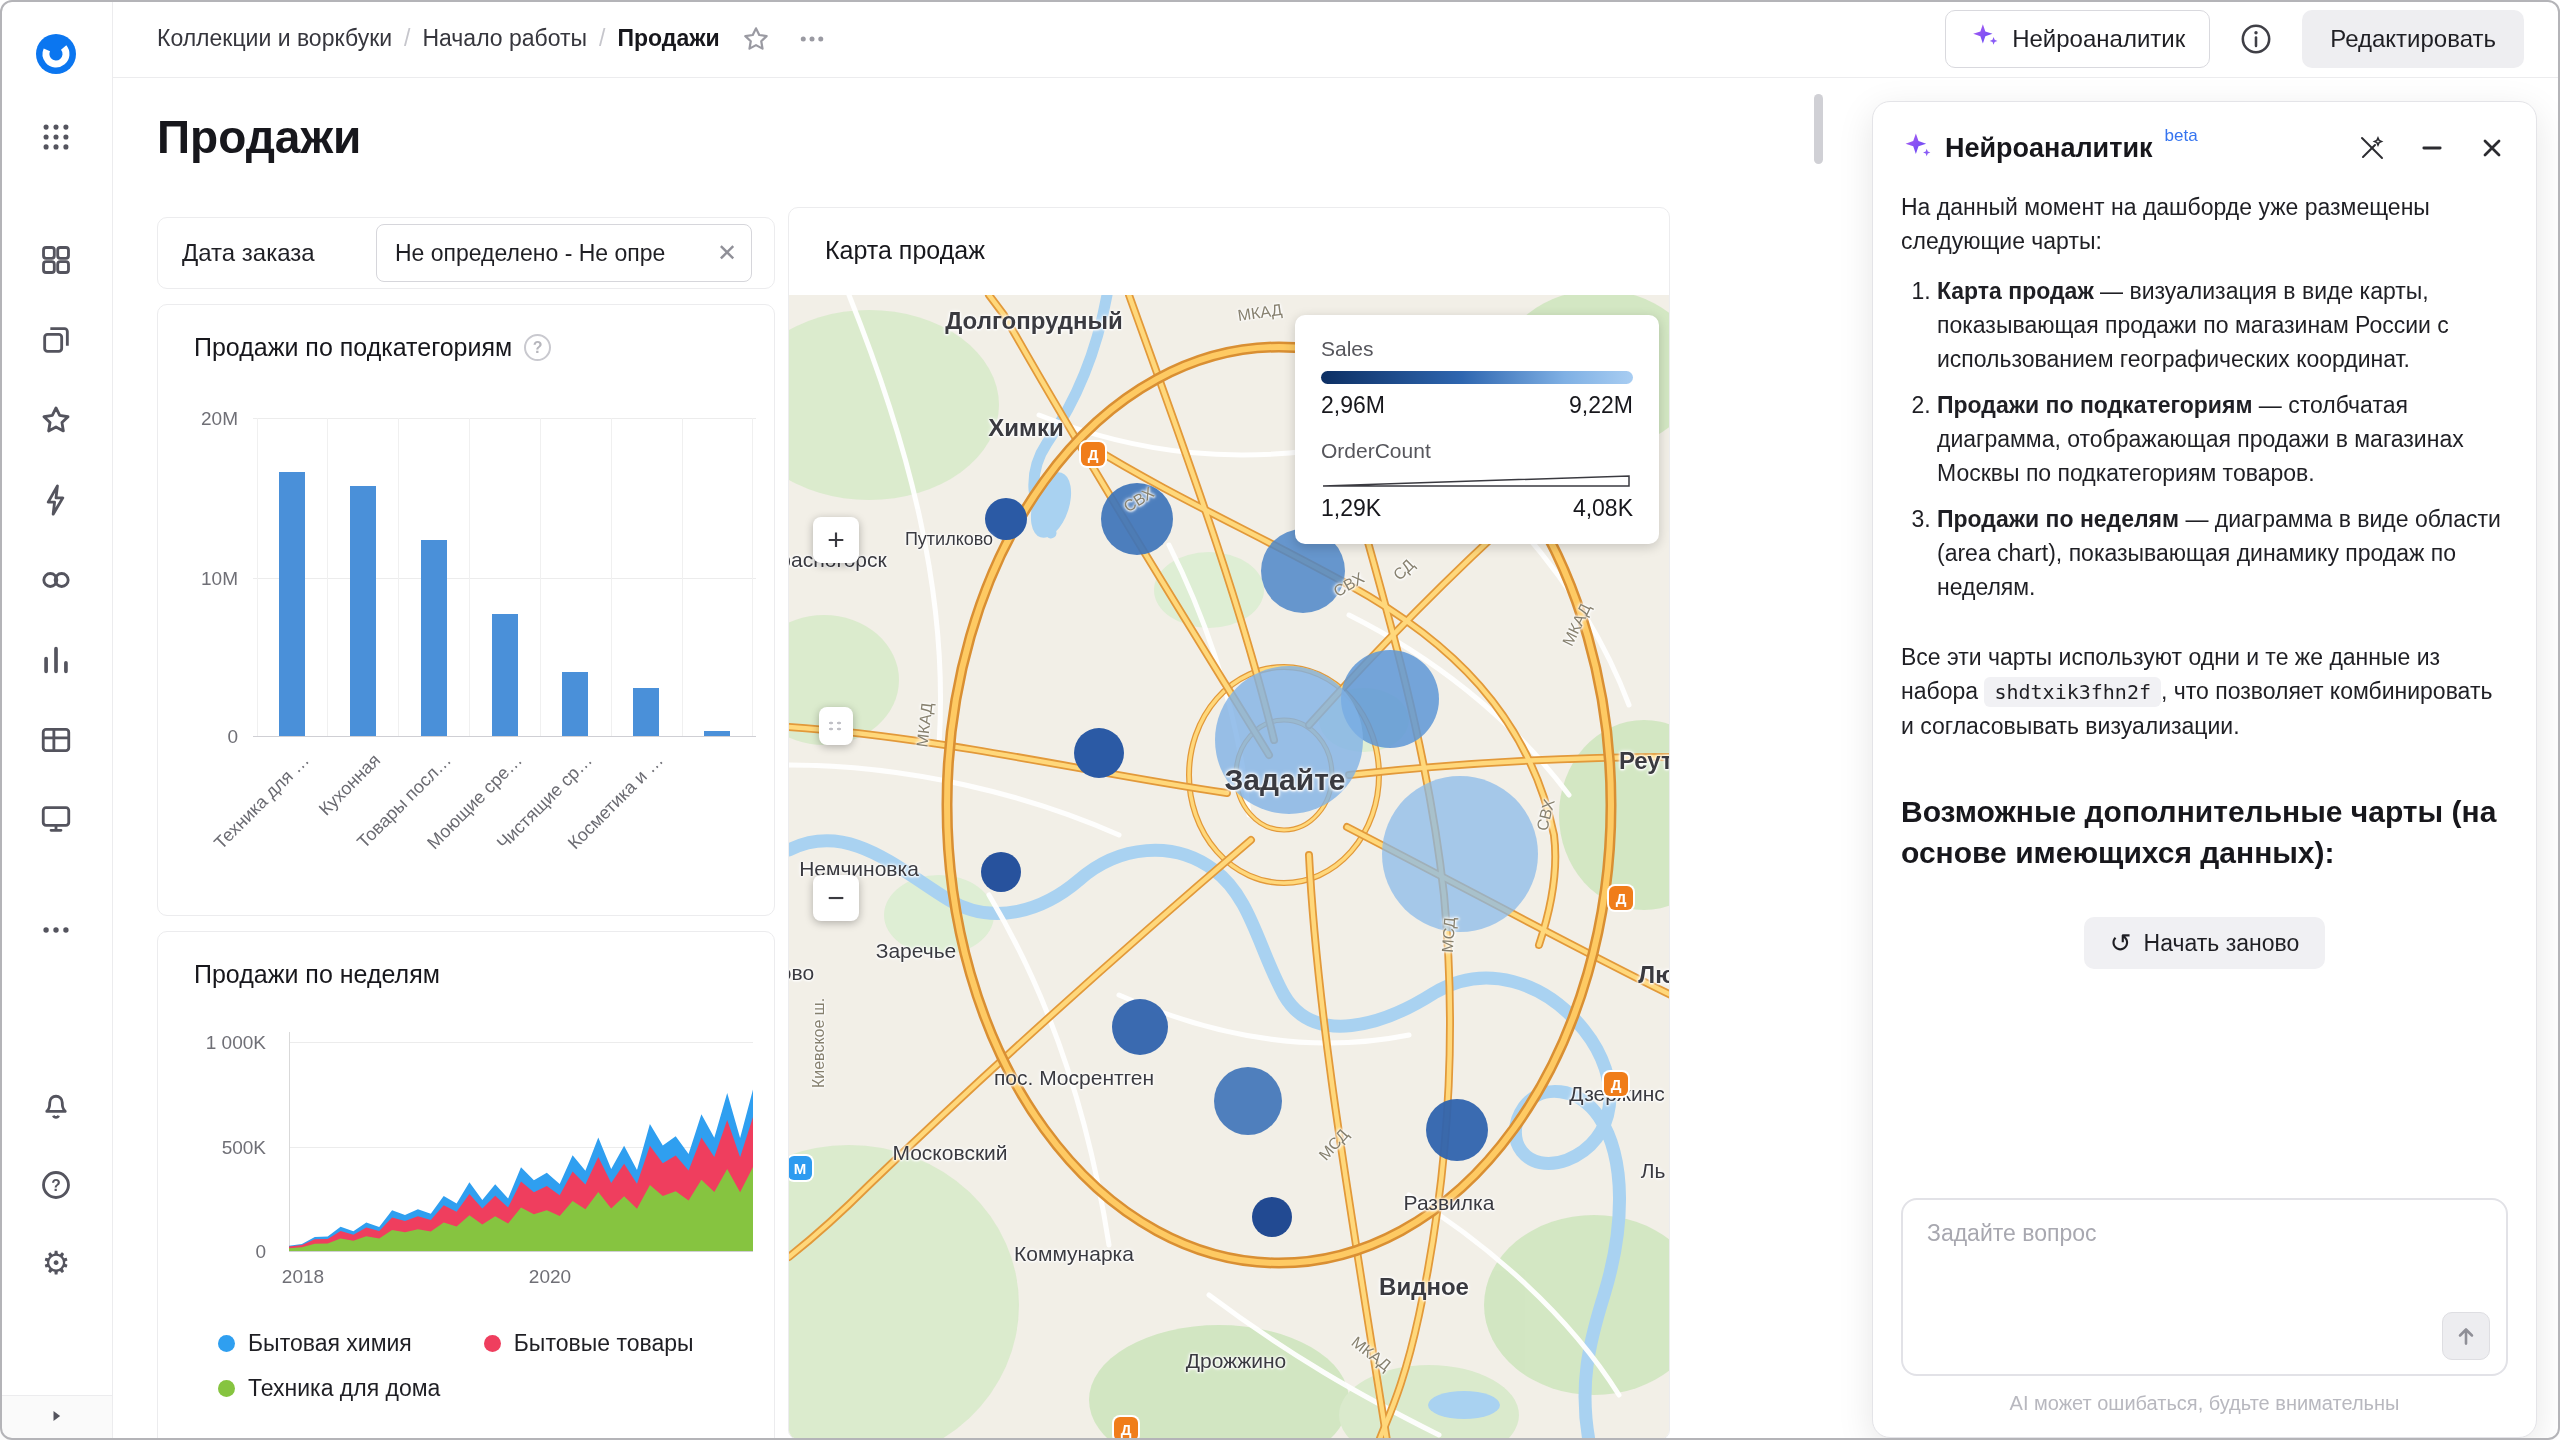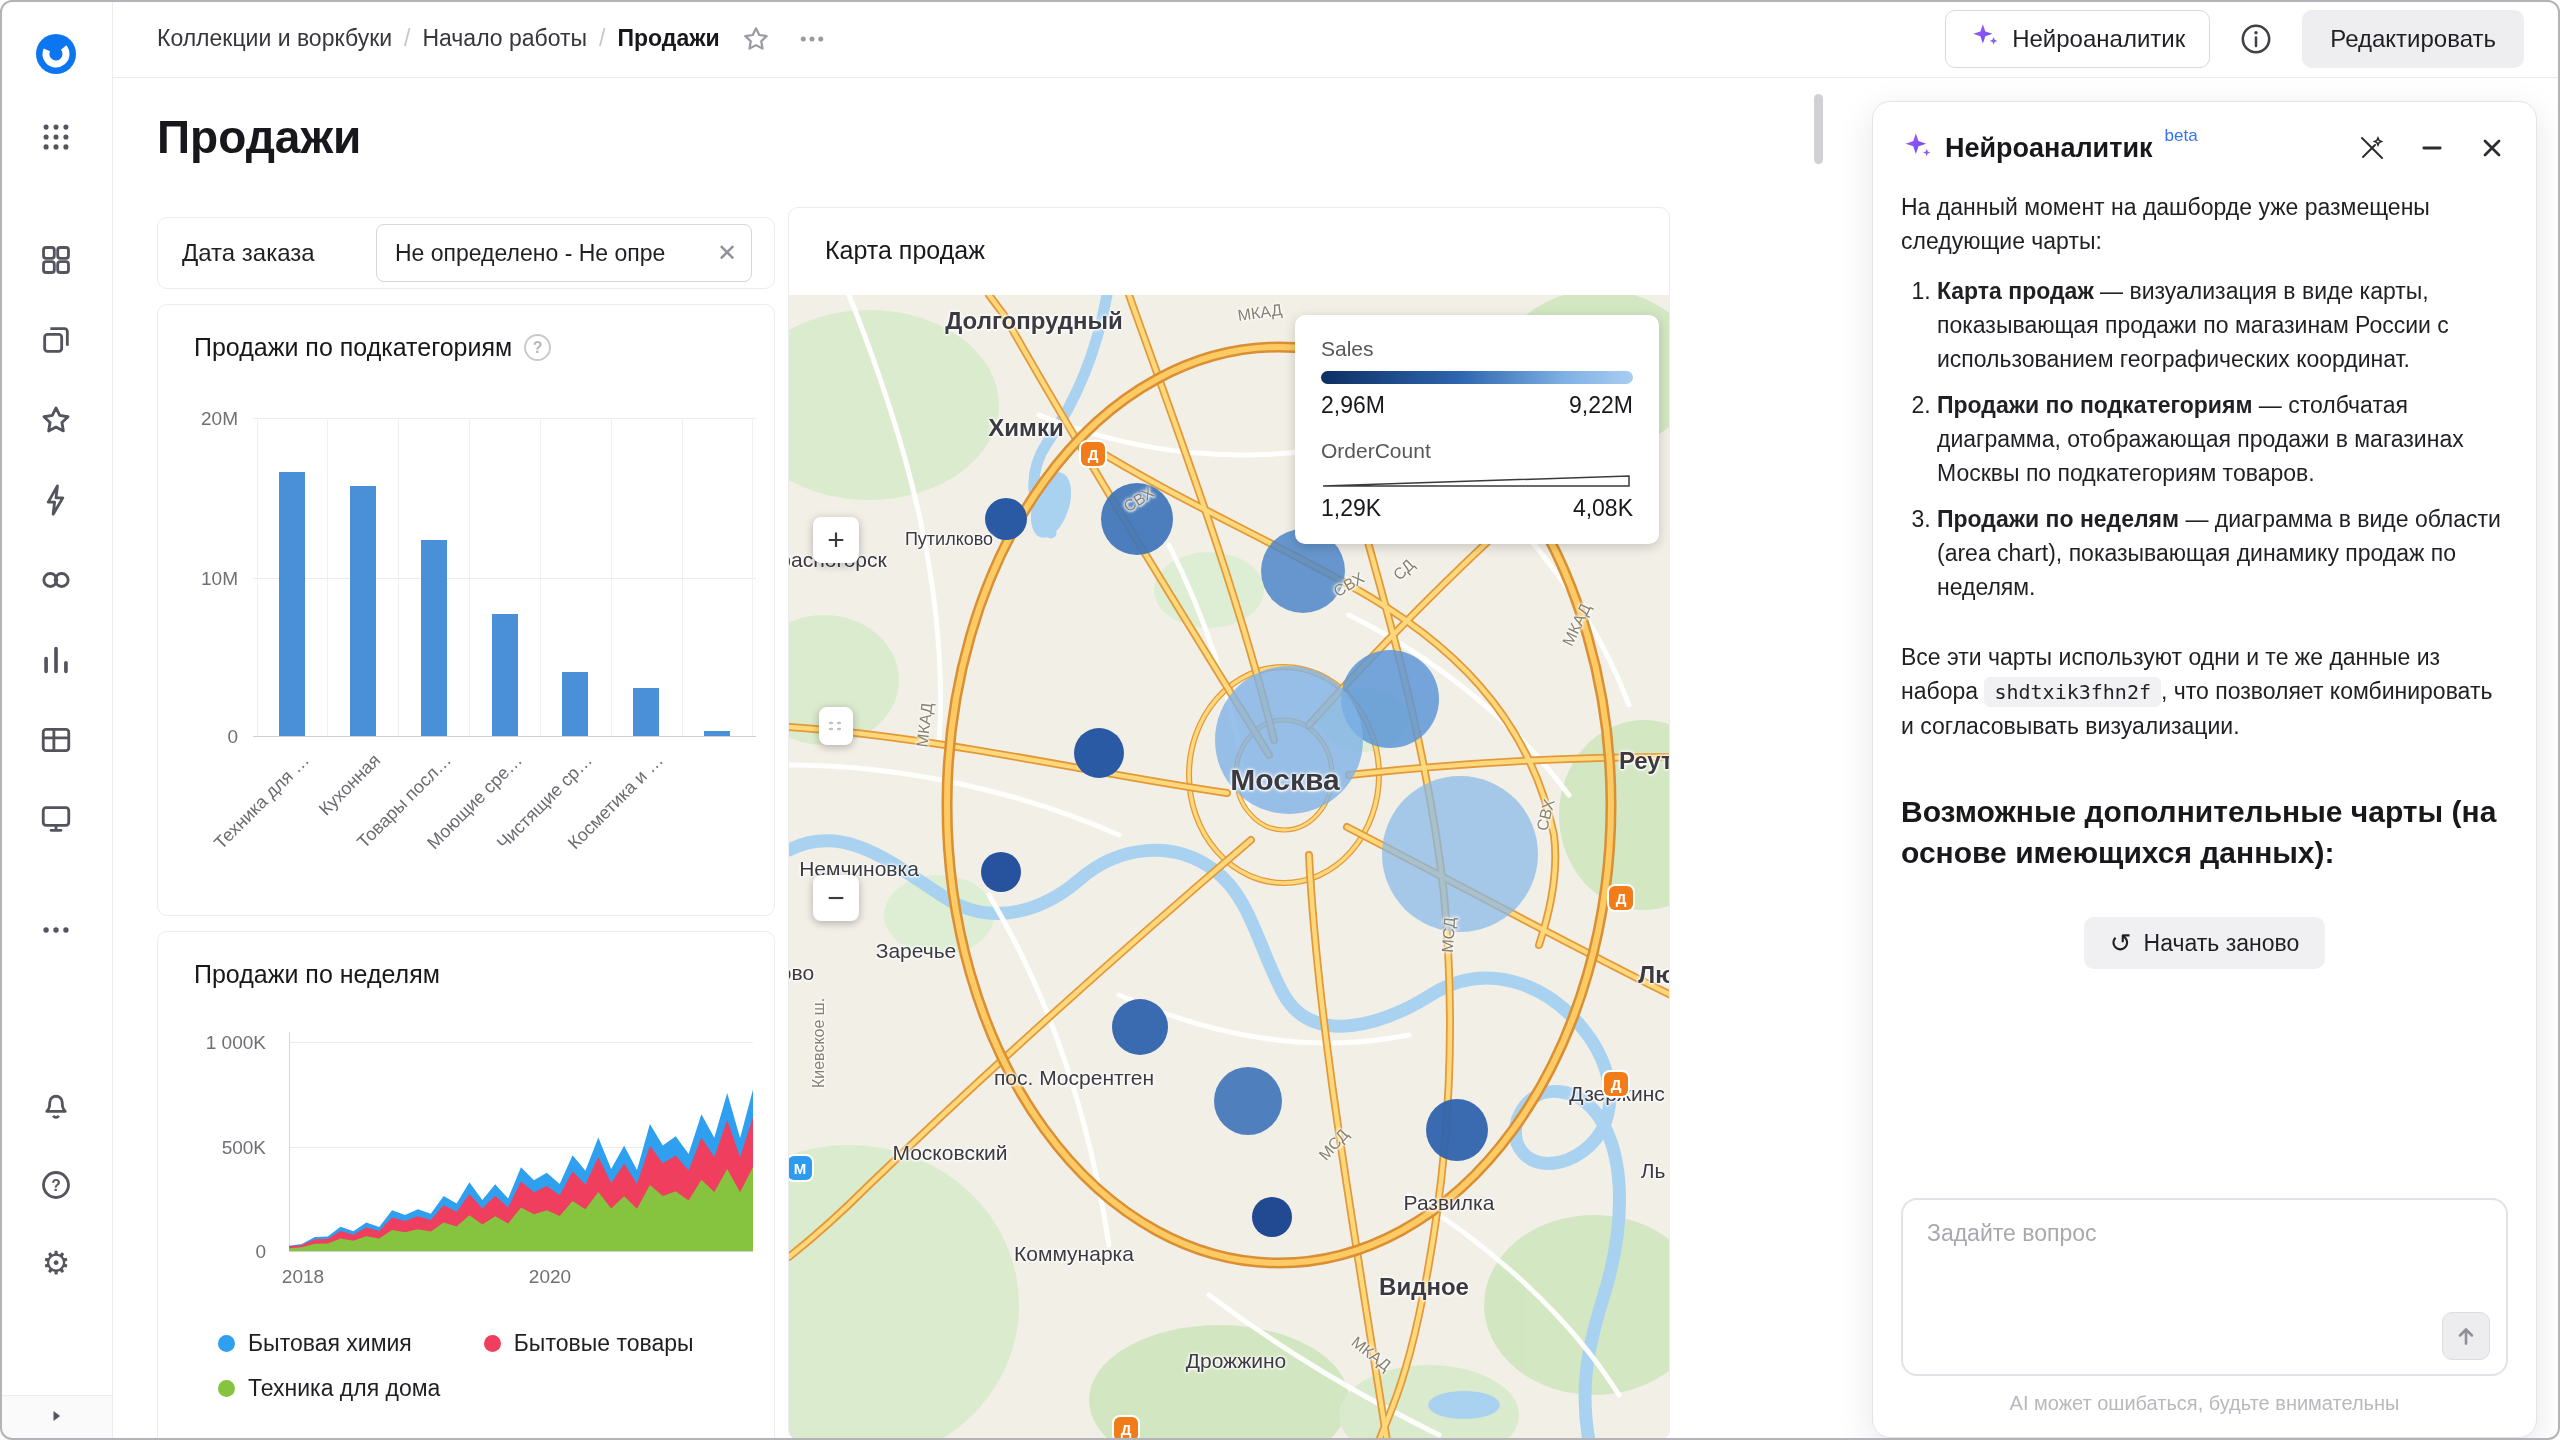--- a/index.html
+++ b/index.html
@@ -407,21 +407,21 @@
             <circle cx="459" cy="806" r="34" fill="#3d72b8" fill-opacity="0.9"></circle>
             <circle cx="668" cy="835" r="31" fill="#2f63ae" fill-opacity="0.95"></circle>
             <circle cx="483" cy="922" r="20" fill="#224a92" fill-opacity="1"></circle>
           </g>
       </svg>
       <div class="map-labels" id="map-labels">
           <div class="mlabel" style="left: 245px; top: 26px; font-size: 24px; font-weight: 700; color: rgb(58, 58, 64); transform: translate(-50%, -50%) rotate(0deg);">Долгопрудный</div>
           <div class="mlabel" style="left: 237px; top: 133px; font-size: 24px; font-weight: 700; color: rgb(58, 58, 64); transform: translate(-50%, -50%) rotate(0deg);">Химки</div>
           <div class="mlabel" style="left: 160px; top: 196px; font-size: 18px; font-weight: 400; color: rgb(58, 58, 64); transform: translate(-50%, -50%) rotate(0deg); margin-top: 48px;">Путилково</div>
           <div class="mlabel" style="left: 44px; top: 265px; font-size: 21px; font-weight: 400; color: rgb(58, 58, 64); transform: translate(-50%, -50%) rotate(0deg);">расногорск</div>
-          <div class="mlabel" style="left: 496px; top: 485px; font-size: 30px; font-weight: 700; color: rgb(58, 58, 64); transform: translate(-50%, -50%) rotate(0deg);">Москва</div>
+          <div class="mlabel" style="left: 496px; top: 485px; font-size: 30px; font-weight: 700; color: rgb(58, 58, 64); transform: translate(-50%, -50%) rotate(0deg);">Задайте</div>
           <div class="mlabel" style="left: 70px; top: 574px; font-size: 21px; font-weight: 400; color: rgb(58, 58, 64); transform: translate(-50%, -50%) rotate(0deg);">Немчиновка</div>
           <div class="mlabel" style="left: 127px; top: 656px; font-size: 21px; font-weight: 400; color: rgb(58, 58, 64); transform: translate(-50%, -50%) rotate(0deg);">Заречье</div>
           <div class="mlabel" style="left: 8px; top: 678px; font-size: 21px; font-weight: 400; color: rgb(58, 58, 64); transform: translate(-50%, -50%) rotate(0deg);">ово</div>
           <div class="mlabel" style="left: 285px; top: 783px; font-size: 21px; font-weight: 400; color: rgb(58, 58, 64); transform: translate(-50%, -50%) rotate(0deg);">пос. Мосрентген</div>
           <div class="mlabel" style="left: 161px; top: 858px; font-size: 21px; font-weight: 400; color: rgb(58, 58, 64); transform: translate(-50%, -50%) rotate(0deg);">Московский</div>
           <div class="mlabel" style="left: 285px; top: 959px; font-size: 21px; font-weight: 400; color: rgb(58, 58, 64); transform: translate(-50%, -50%) rotate(0deg);">Коммунарка</div>
           <div class="mlabel" style="left: 447px; top: 1066px; font-size: 21px; font-weight: 400; color: rgb(58, 58, 64); transform: translate(-50%, -50%) rotate(0deg);">Дрожжино</div>
           <div class="mlabel" style="left: 635px; top: 992px; font-size: 24px; font-weight: 700; color: rgb(58, 58, 64); transform: translate(-50%, -50%) rotate(0deg);">Видное</div>
           <div class="mlabel" style="left: 660px; top: 908px; font-size: 21px; font-weight: 400; color: rgb(58, 58, 64); transform: translate(-50%, -50%) rotate(0deg);">Развилка</div>
           <div class="mlabel" style="left: 828px; top: 799px; font-size: 21px; font-weight: 400; color: rgb(58, 58, 64); transform: translate(-50%, -50%) rotate(0deg);">Дзержинс</div>

